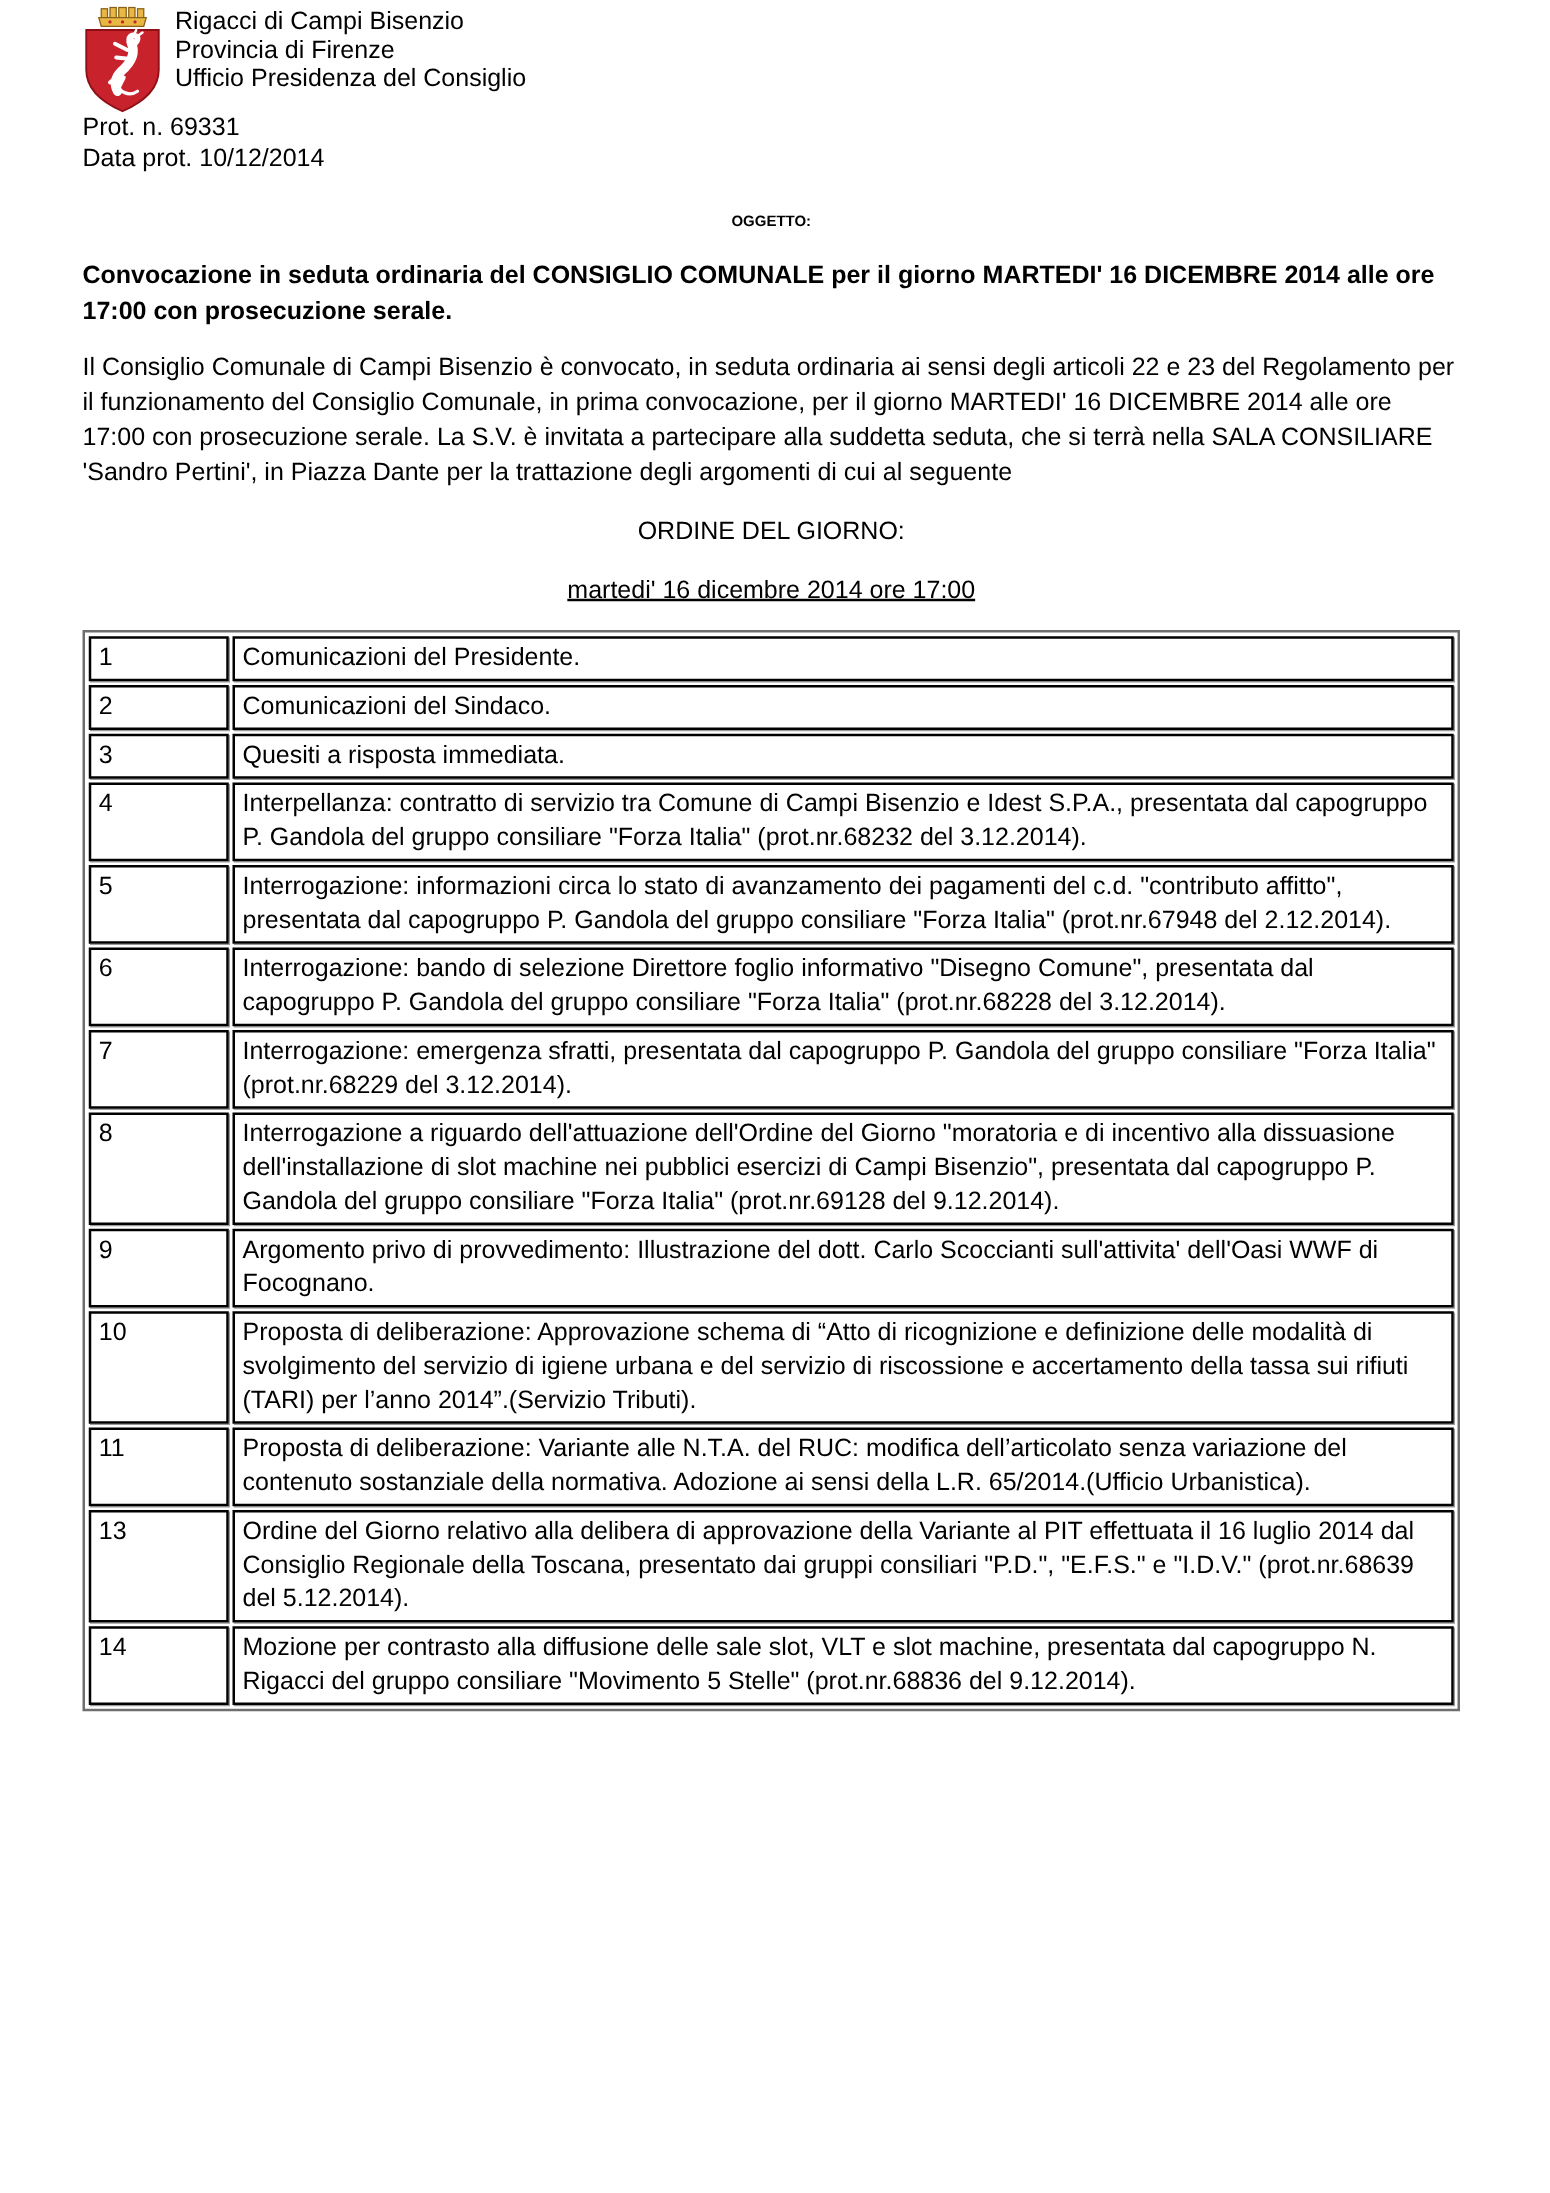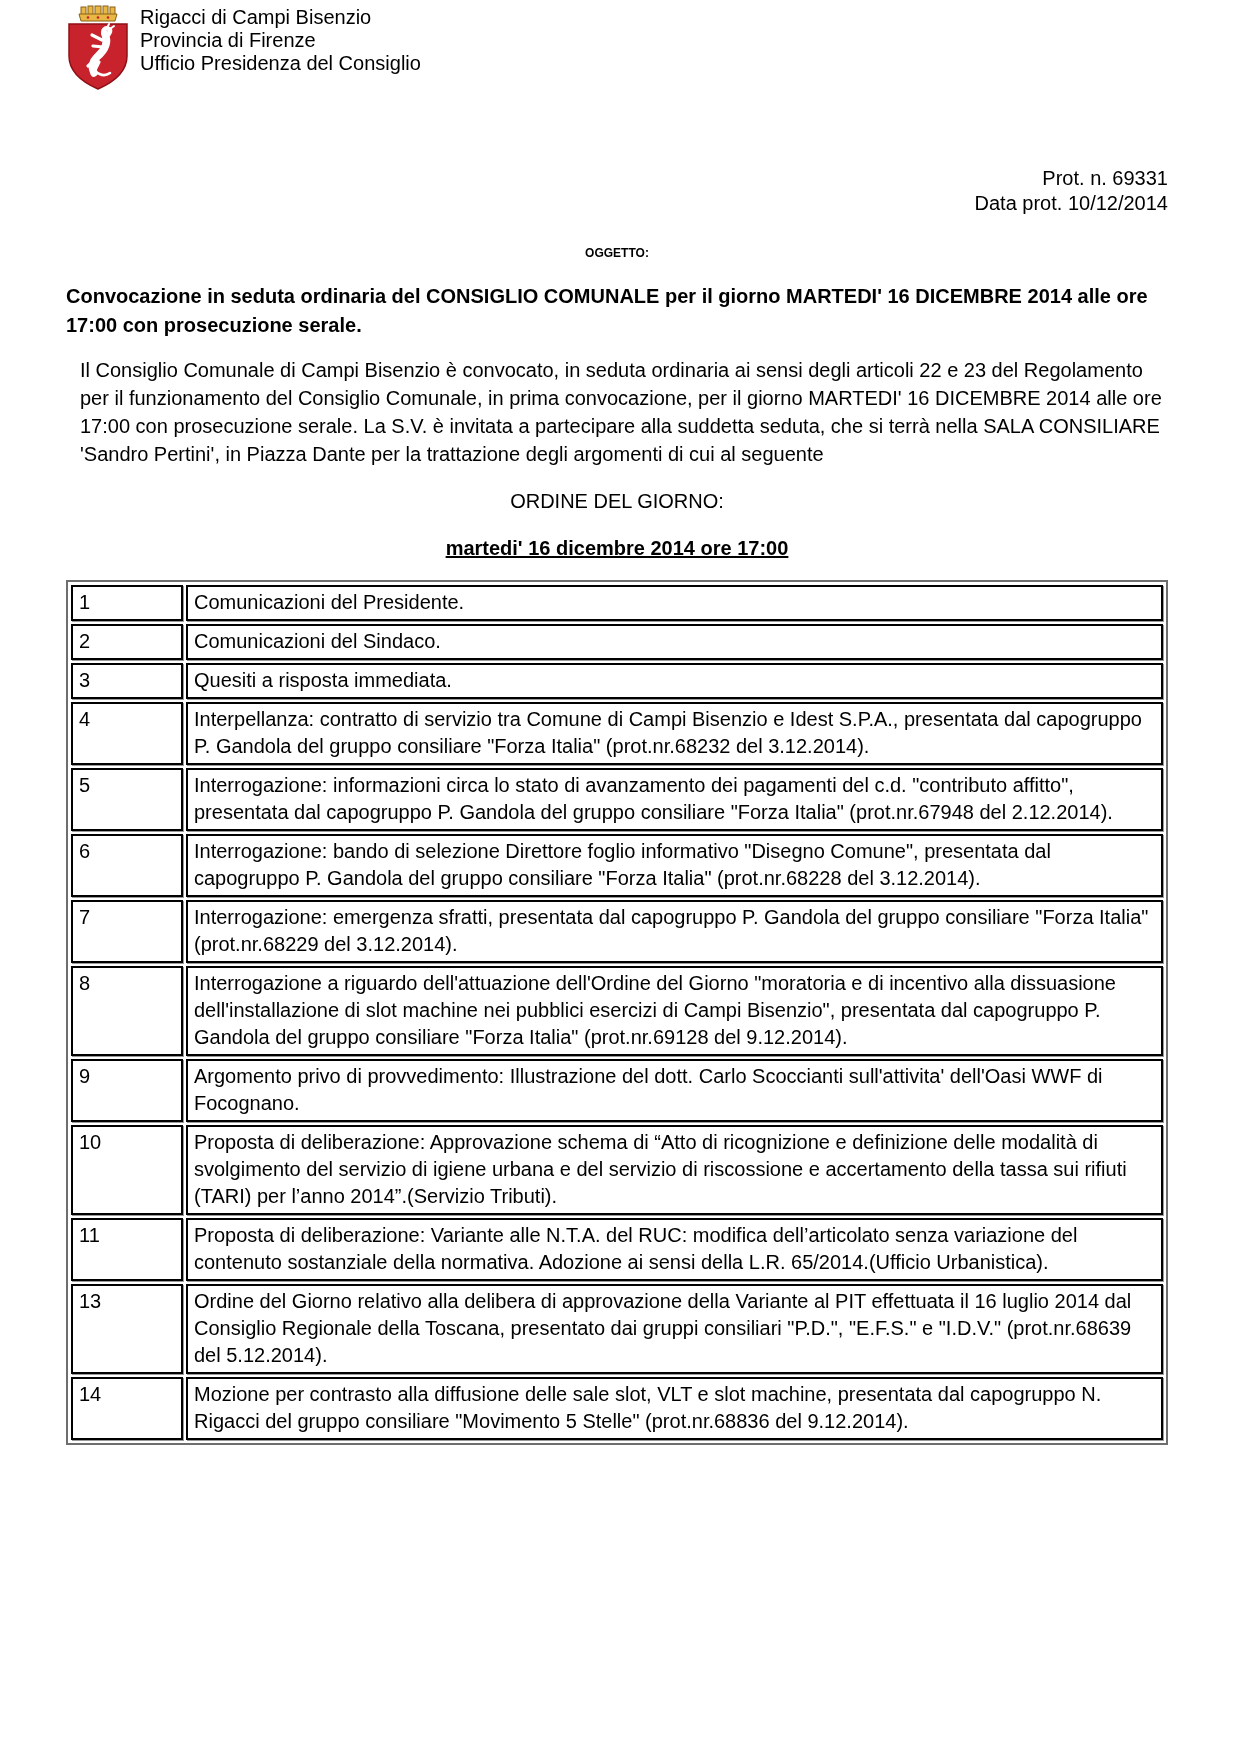--- a/index.html
+++ b/index.html
@@ -14,31 +14,31 @@
   .page {
     padding: 4px 0 0 66px;
     width: 1102px;
     box-sizing: content-box;
   }
   
   .header { display: flex; align-items: flex-start; gap: 10px; }
   .logo { width: 64px; height: 86px; flex: 0 0 auto; }
   .org-lines { font-size: 20px; line-height: 23px; padding-top: 2px; }
   
-  .prot-block { margin-top: 76px; font-size: 20px; line-height: 25px; text-align: right; }
+  .prot-block { font-size: 20px; line-height: 25px; }
   
   .recipients { margin-top: 22px; text-align: right; font-size: 20px; line-height: 25px; }
   
   .subject-label { margin-top: 30px; text-align: center; font-weight: bold; font-size: 12px; }
   .subject-text { margin-top: 22px; font-weight: bold; font-size: 20px; line-height: 29px; }
   
-  .body-par { margin-top: 16px; font-size: 20px; line-height: 28px; margin-left: 14px; }
+  .body-par { margin-top: 16px; font-size: 20px; line-height: 28px; }
   
   .agenda-title { margin-top: 22px; text-align: center; font-weight: normal; font-size: 20px; }
-  .agenda-date { margin-top: 24px; text-align: center; font-weight: bold; font-size: 20px; text-decoration: underline; }
+  .agenda-date { margin-top: 24px; text-align: center; font-weight: normal; font-size: 20px; text-decoration: underline; }
   
   table.agenda {
     margin-top: 20px;
     width: 1102px;
     border-collapse: separate;
     border-spacing: 3px;
     border: 2px solid #6e6e6e;
   }
   table.agenda td {
     border: 2px solid #000000;

